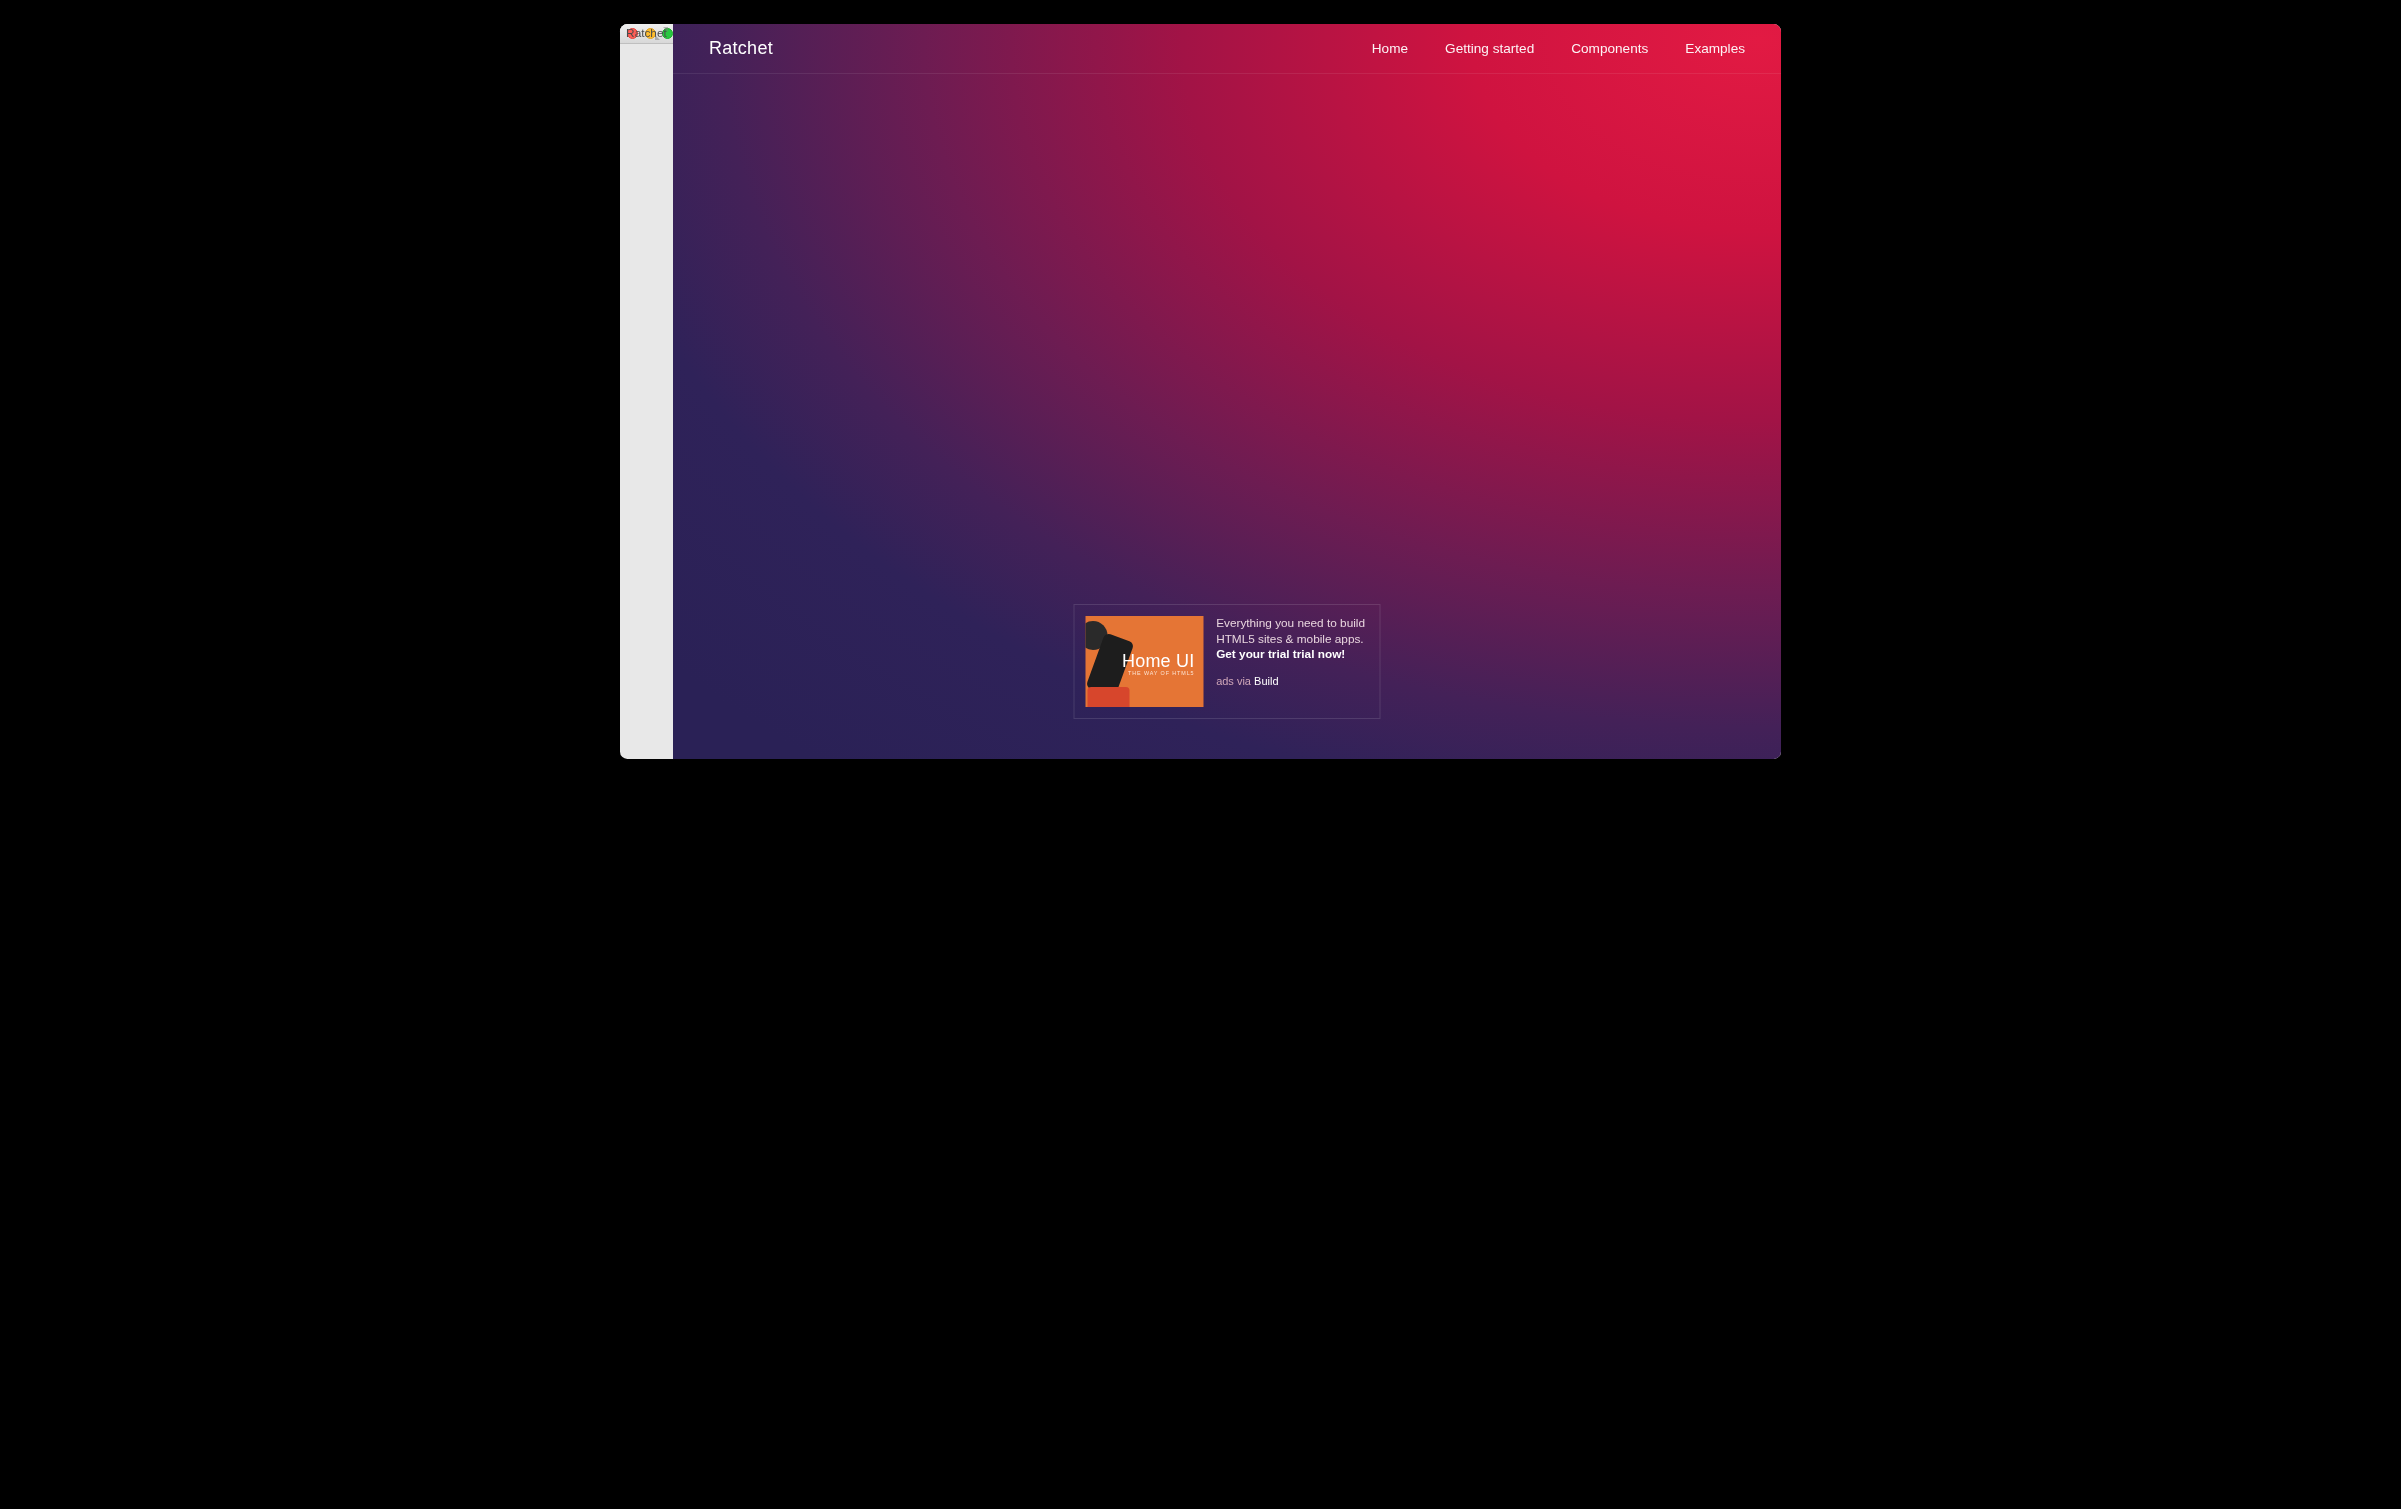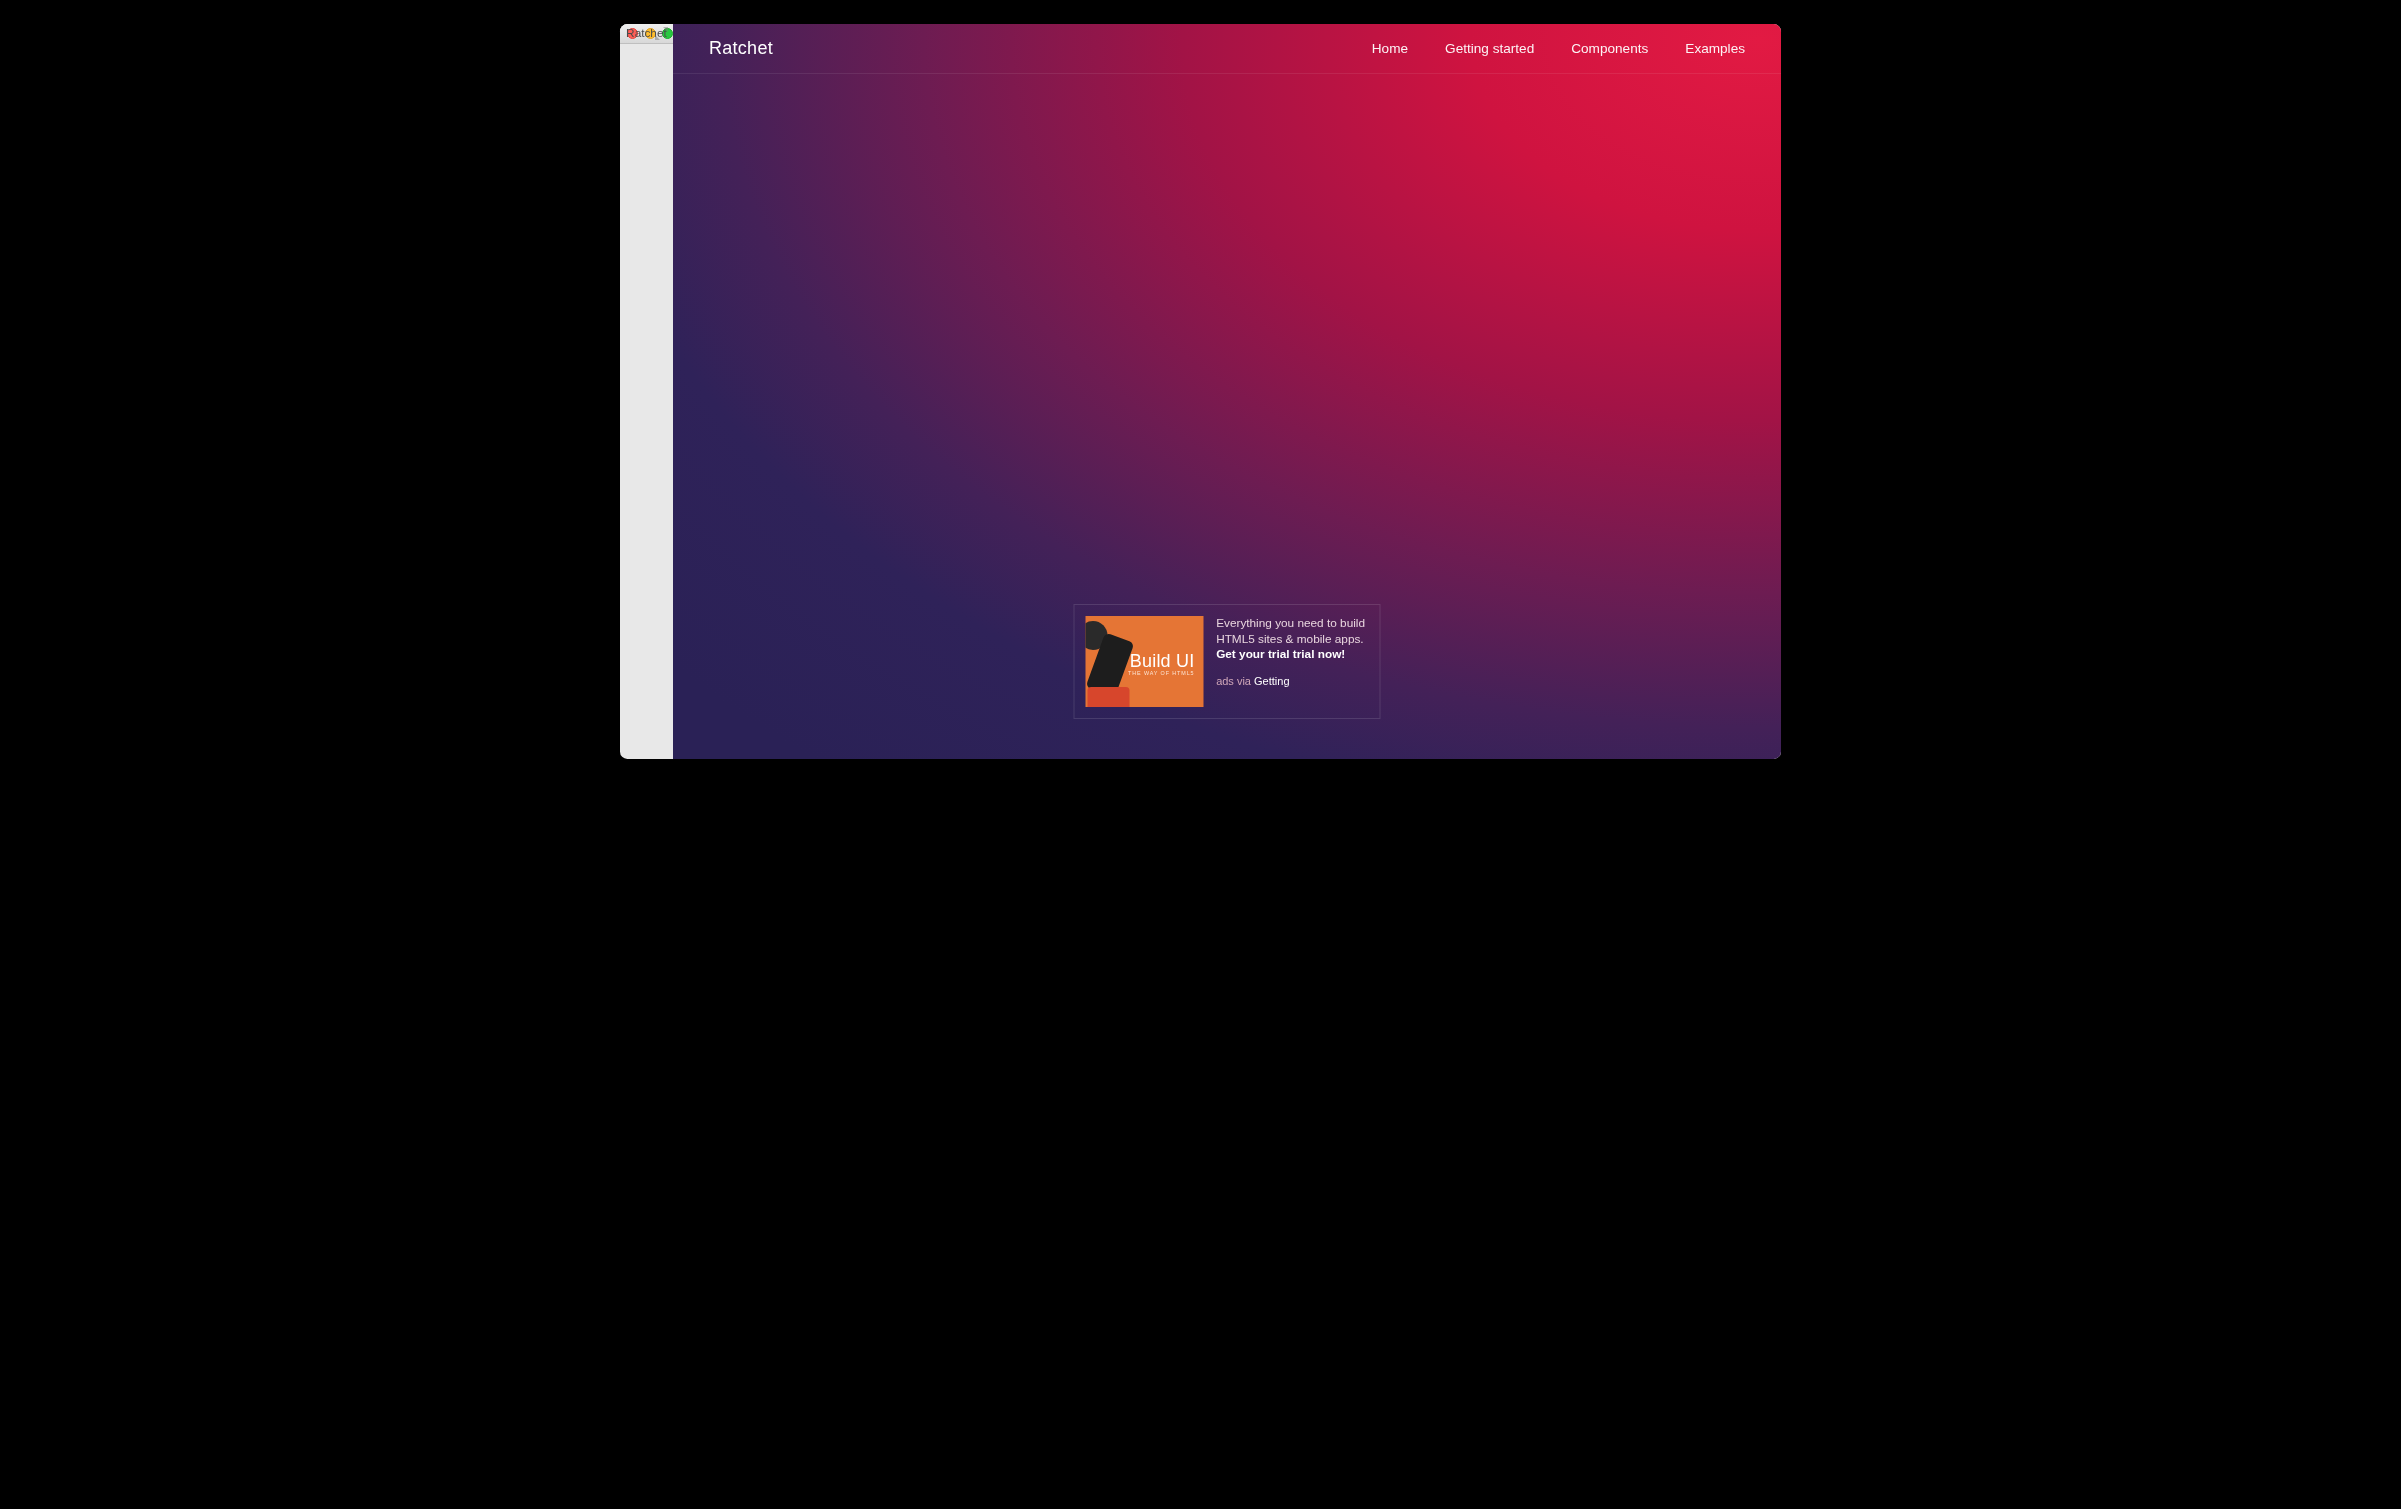--- a/index.html
+++ b/index.html
@@ -174,26 +174,26 @@
         <a>Examples</a>
       </div>
     </div>
 
 
     <div class="ad-box">
       <div class="ad-img">
         <div class="ad-shape1"></div>
         <div class="ad-shape2"></div>
         <div class="ad-shape3"></div>
-        <div class="ktext">Build UI</div>
+        <div class="ktext">Home UI</div>
         <div class="ksub">THE WAY OF HTML5</div>
       </div>
       <div class="ad-copy">
         <span>Everything you need to build HTML5 sites &amp; mobile apps. </span><span class="ad-cta">Get your trial trial now!</span>
         <div class="ad-attrib">
-          <span>ads via </span><span class="vendor">Getting</span>
+          <span>ads via </span><span class="vendor">Build</span>
         </div>
       </div>
     </div>
 
   </div>
 </div>
 
 
 </body></html>

